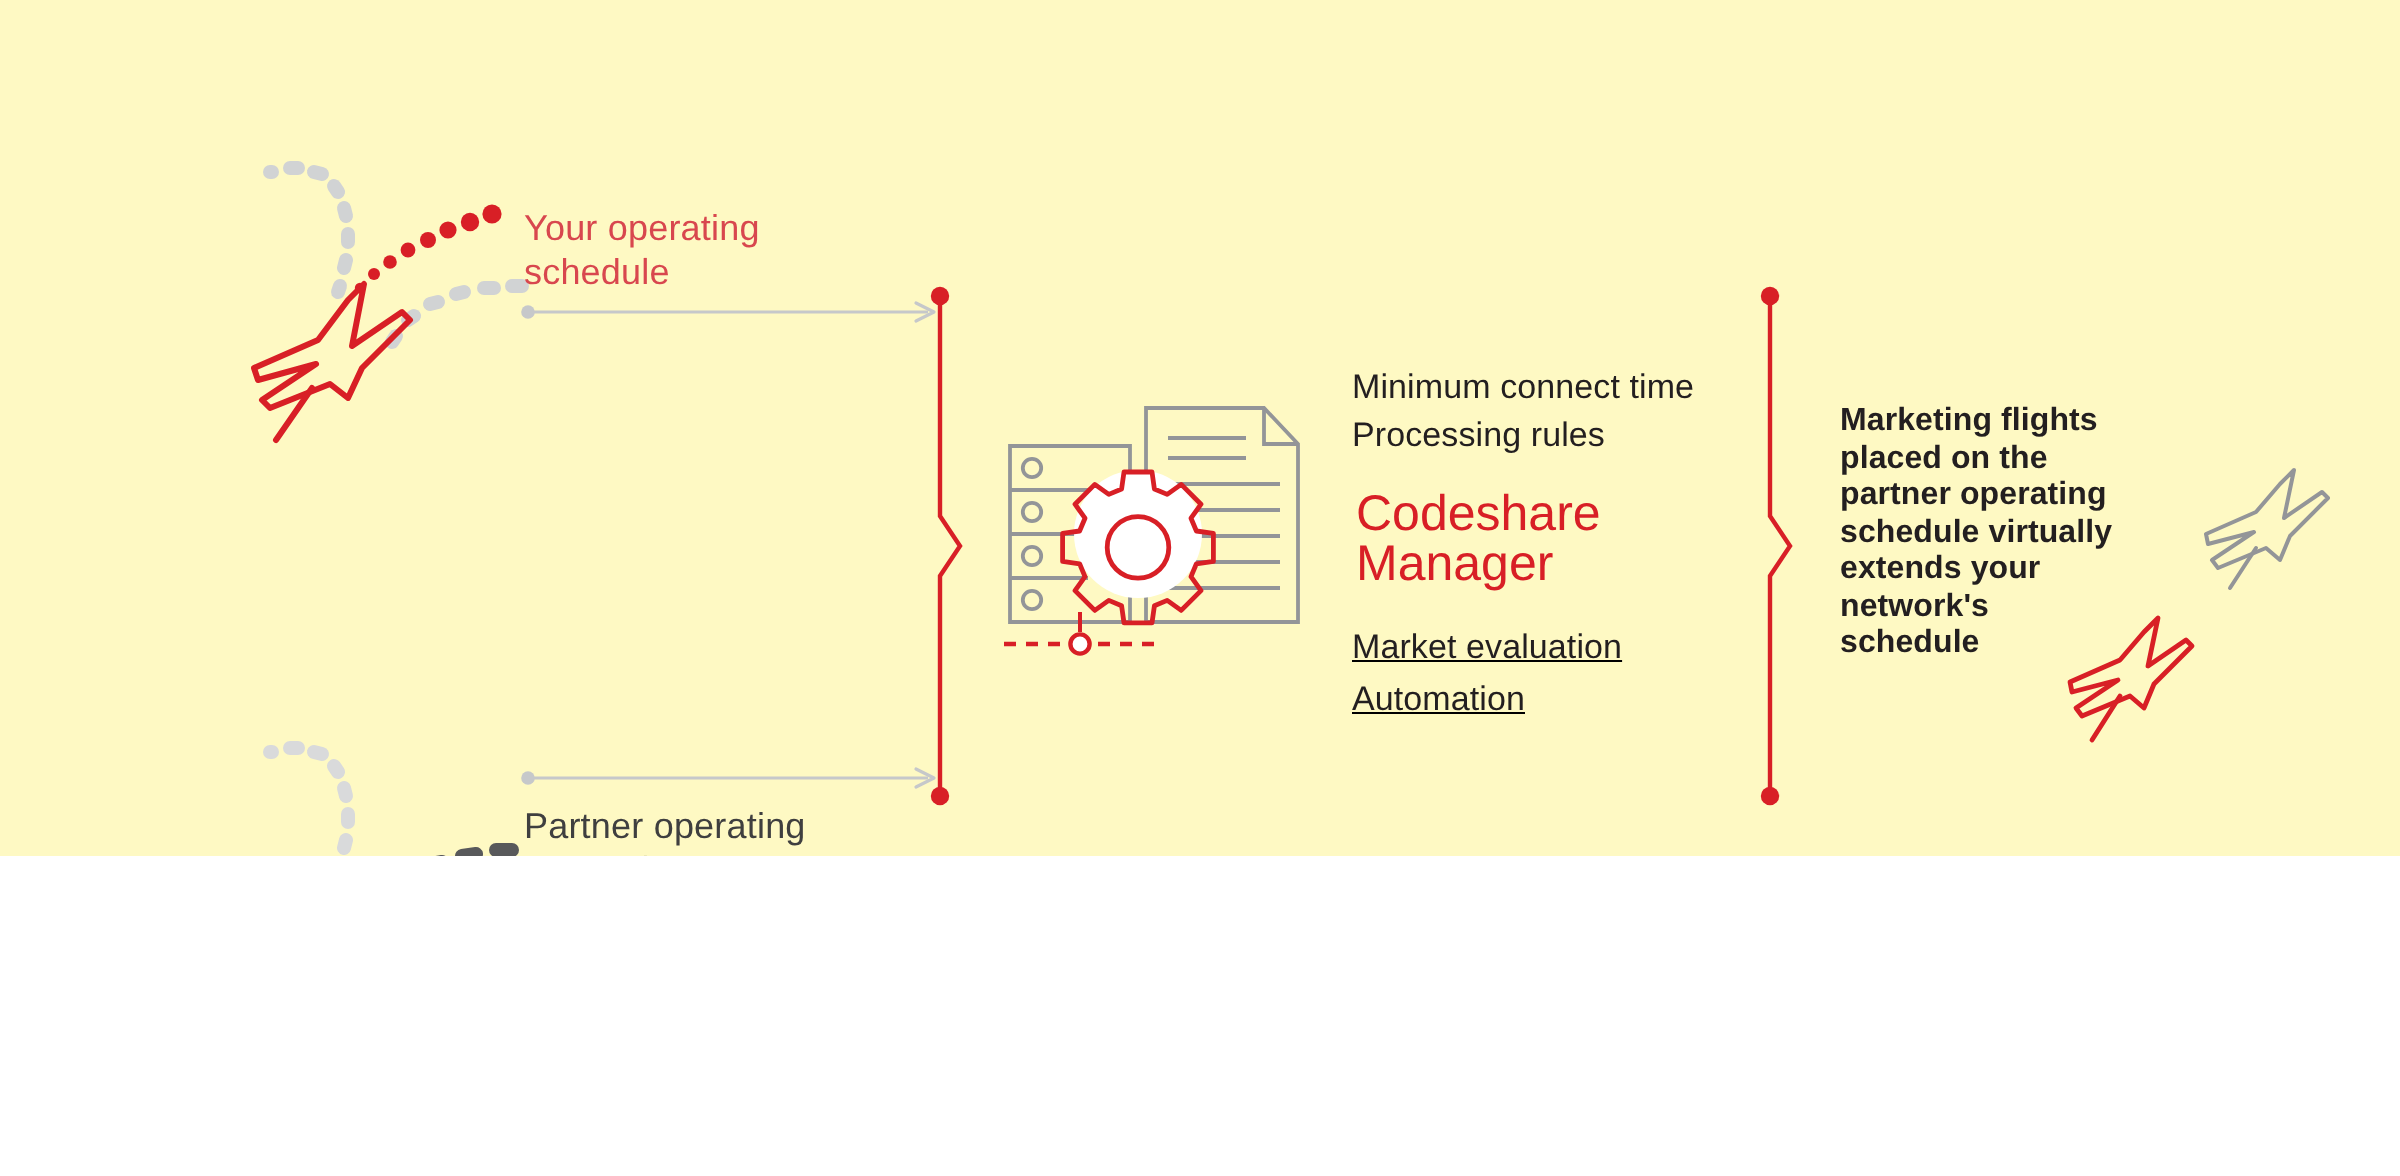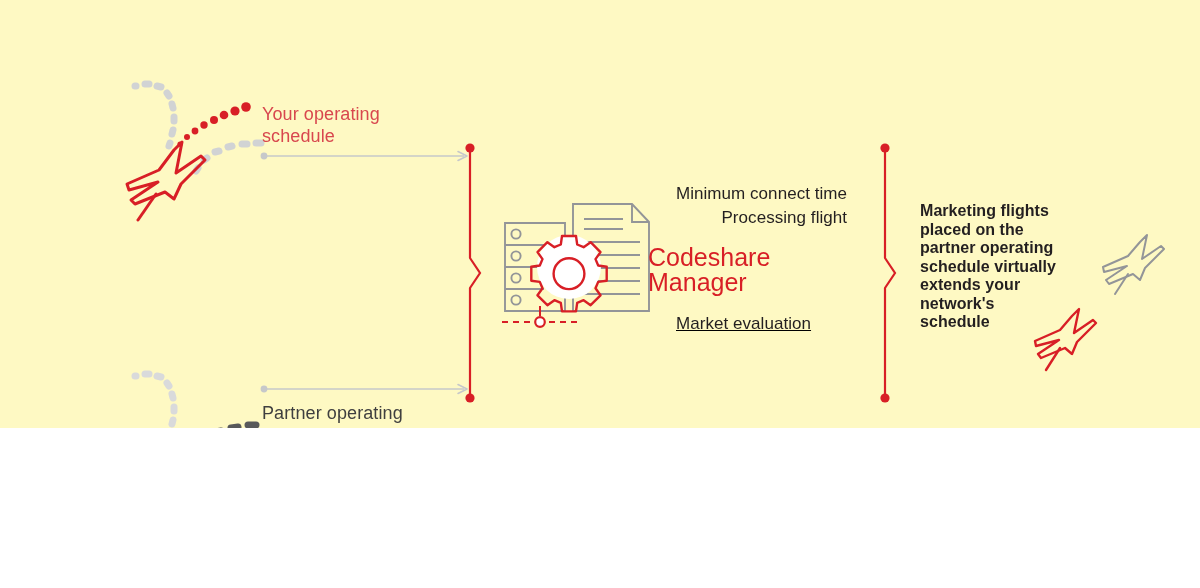--- a/index.html
+++ b/index.html
@@ -33,21 +33,20 @@
     font-size: 18px;
     line-height: 22px;
     letter-spacing: 0.1px;
   }
   .list-item {
     color: #231f20;
     font-size: 17px;
     line-height: 21px;
     letter-spacing: 0.05px;
     white-space: pre-line;
-    text-align: right;
   }
   .brand-title {
     color: #d81f26;
     font-size: 25px;
     line-height: 25px;
     letter-spacing: 0px;
     white-space: pre-line;
   }
   .right-para {
     color: #231f20;
@@ -218,28 +217,29 @@
     <svg width="92" height="24" viewBox="0 0 92 24">
       <line x1="40" y1="0" x2="40" y2="10" stroke="#d81f26" stroke-width="2"></line>
       <line x1="2" y1="16" x2="31" y2="16" stroke="#d81f26" stroke-width="2.2" stroke-dasharray="6 5"></line>
       <line x1="49" y1="16" x2="80" y2="16" stroke="#d81f26" stroke-width="2.2" stroke-dasharray="6 5"></line>
       <circle cx="40" cy="16" r="4.8" fill="#ffffff" stroke="#d81f26" stroke-width="2.2"></circle>
     </svg>
   </div>
 
   <div class="abs" style="left:676px; top:183px;">
     <div class="list-item">Minimum connect time</div>
-    <div class="list-item" style="margin-top:3px;">Processing flight</div>
-  </div>
-
-  <div class="abs brand-title" style="left:648px; top:245px;">Codeshare
+    <div class="list-item" style="margin-top:3px;">Processing rules</div>
+  </div>
+
+  <div class="abs brand-title" style="left:678px; top:245px;">Codeshare
 Manager</div>
 
   <div class="abs" style="left:676px; top:313px;text-decoration:underline;">
     <div class="list-item">Market evaluation</div>
+    <div class="list-item" style="margin-top:5px;">Automation</div>
   </div>
 
   <div class="abs" style="left:878px; top:140px;">
     <svg width="24" height="266" viewBox="0 0 24 266">
       <path d="M7,8 L7,118 L17,133 L7,148 L7,258" fill="none" stroke="#d81f26" stroke-width="2.2" stroke-linejoin="miter" stroke-linecap="butt"></path>
       <circle cx="7" cy="8" r="4.6" fill="#d81f26"></circle>
       <circle cx="7" cy="258" r="4.6" fill="#d81f26"></circle>
     </svg>
   </div>
 

